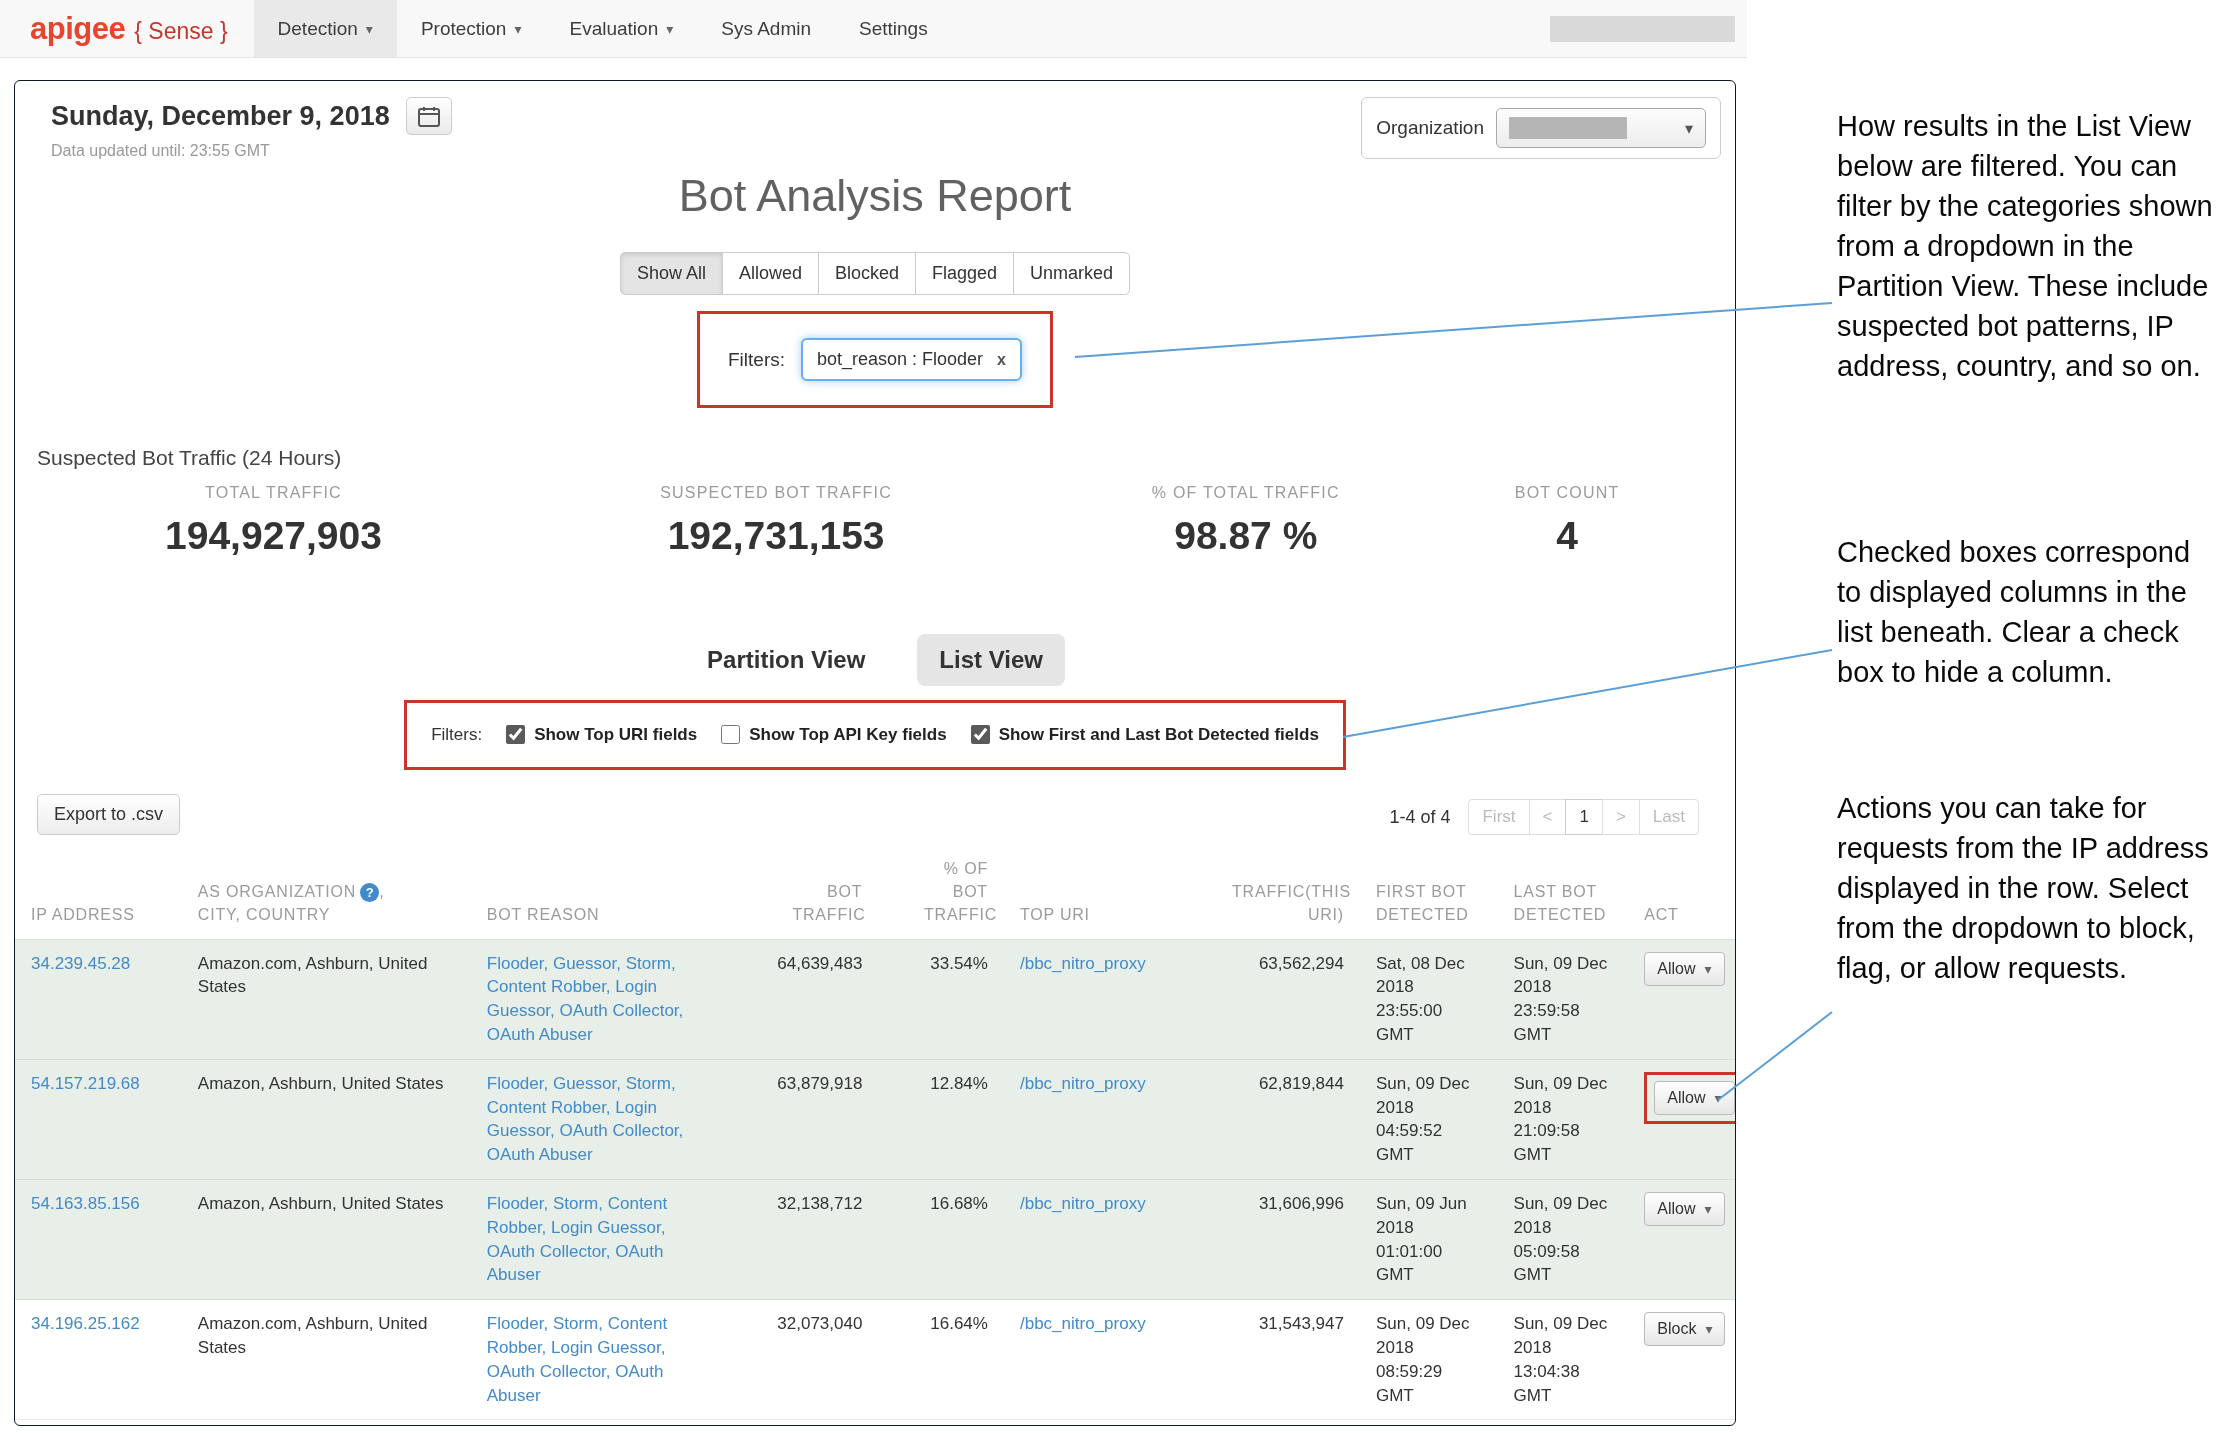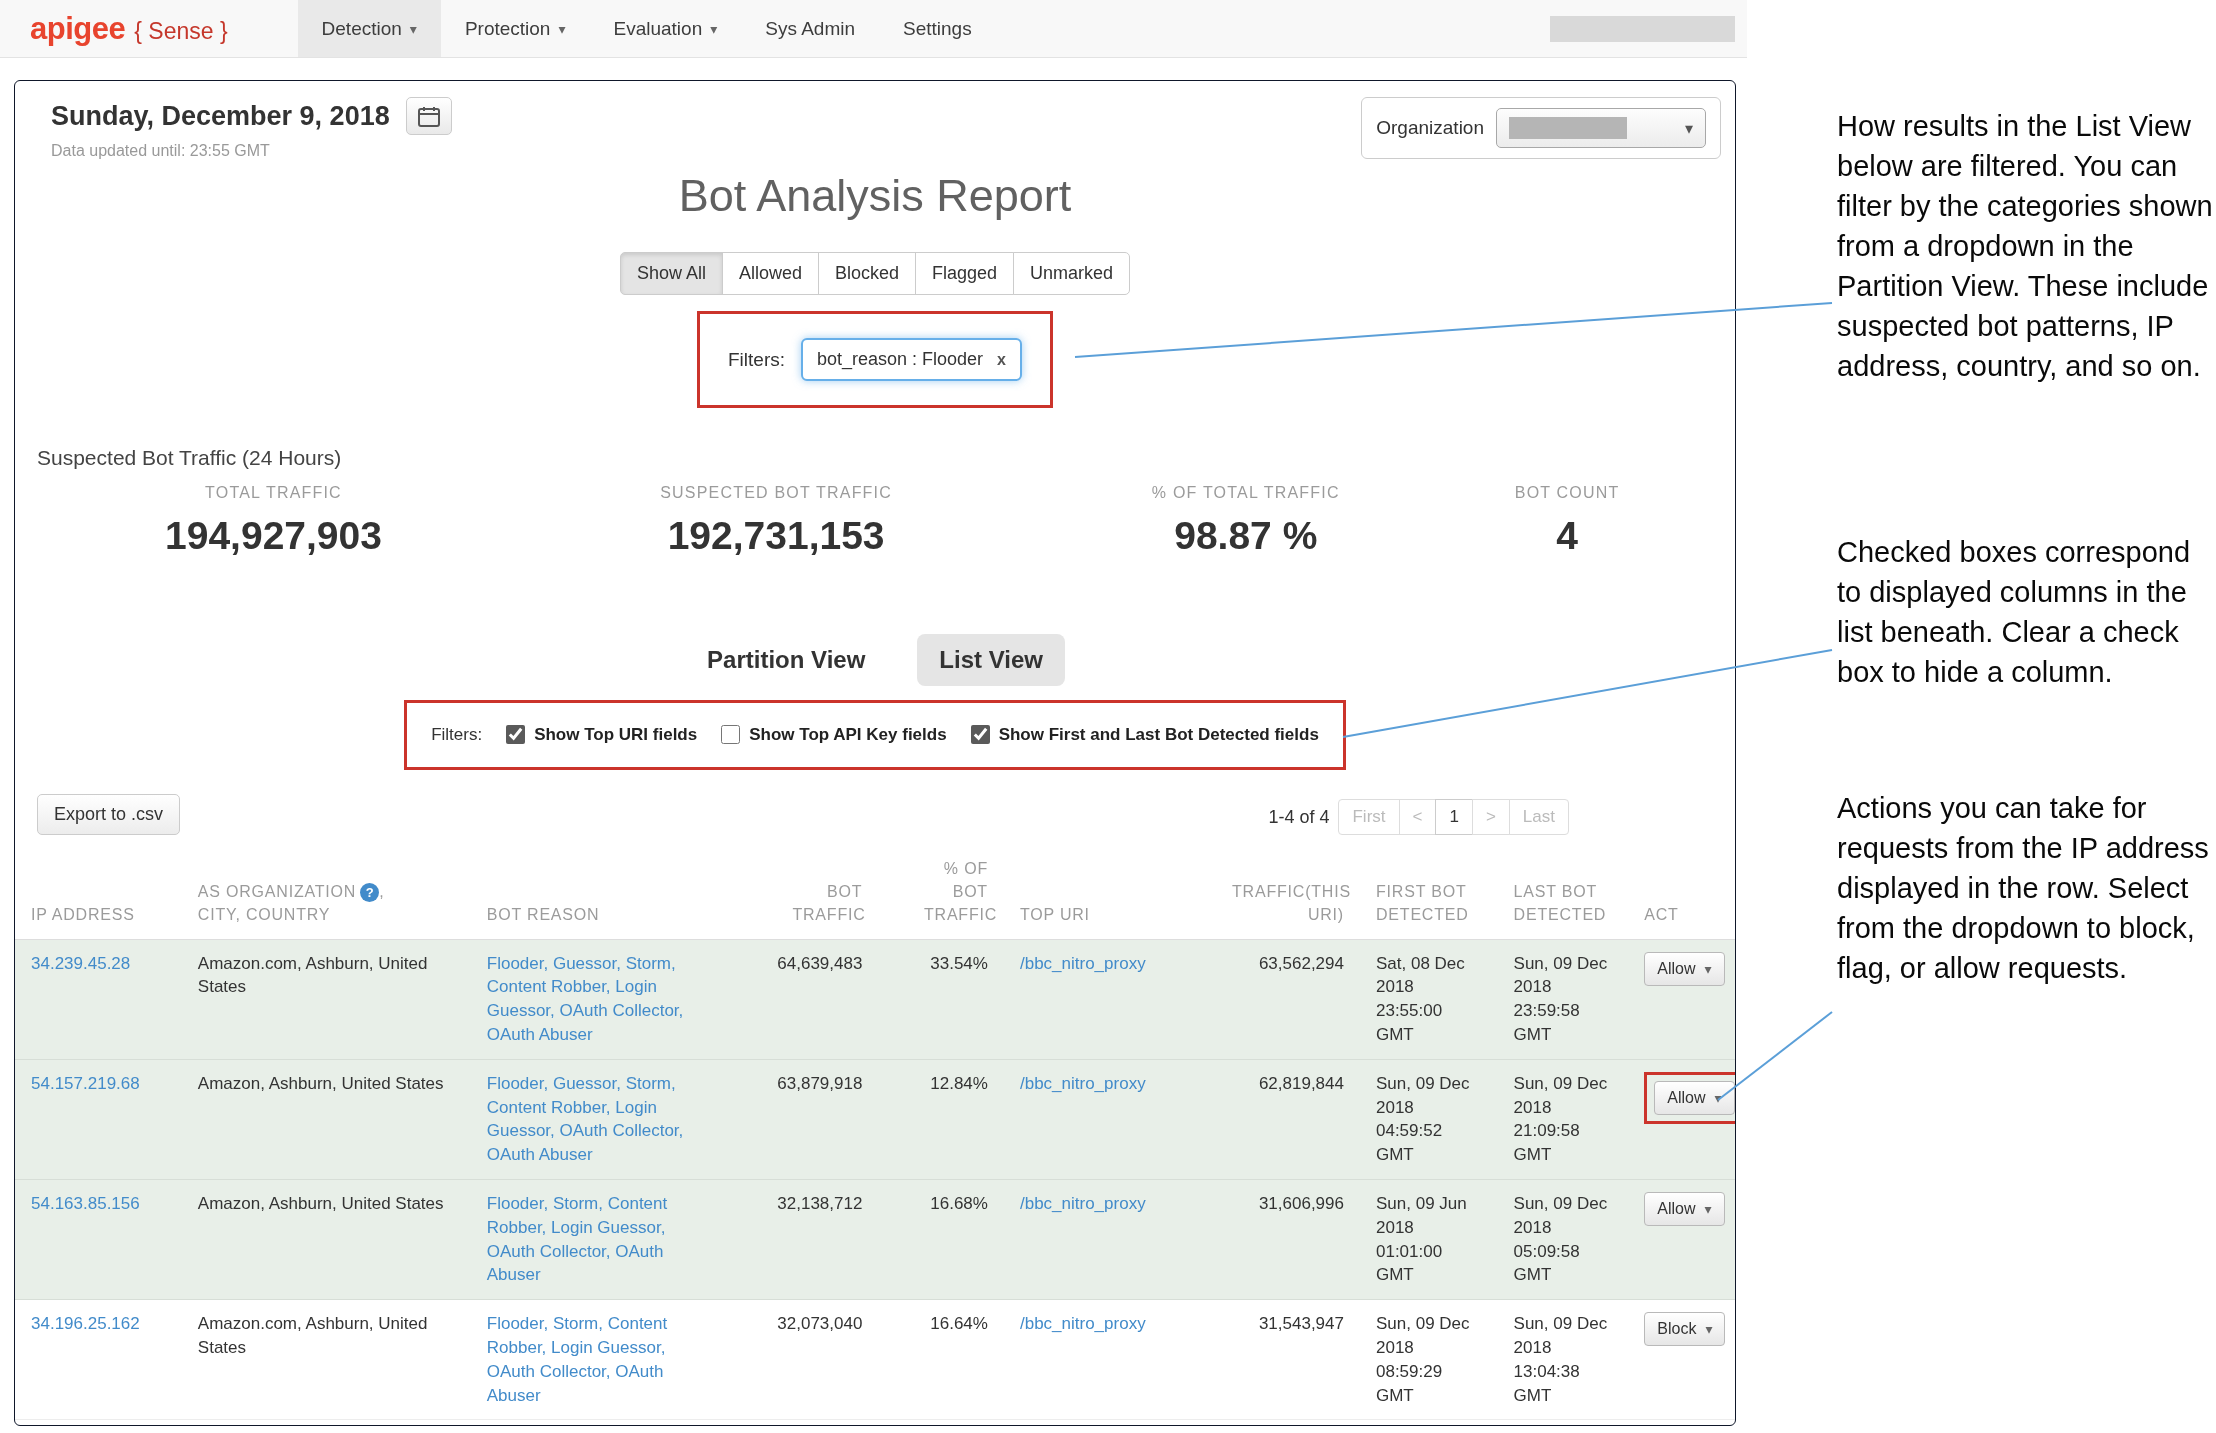--- a/index.html
+++ b/index.html
@@ -5,21 +5,21 @@
   * { margin:0; padding:0; box-sizing:border-box; }
   html,body { width:2216px; height:1433px; }
   body { font-family:"Liberation Sans","DejaVu Sans",sans-serif; background:#fff; position:relative; color:#333; overflow:hidden; }
 
   
   .navbar { position:absolute; top:0; left:0; width:1747px; height:58px; background:#f8f8f8;
             border-bottom:1px solid #e3e3e3; display:flex; align-items:center; }
   .brand { display:flex; align-items:baseline; padding:0 26px 0 30px; cursor:pointer; }
   .brand-main { color:#e8442e; font-size:31px; font-weight:700; letter-spacing:-0.5px; }
   .brand-sub { color:#c5372b; font-size:23px; margin-left:9px; }
-  .nav-items { display:flex; height:100%;margin-left:44px; }
+  .nav-items { display:flex; height:100%; }
   .nav-item { display:flex; align-items:center; gap:8px; padding:0 24px; font-size:19px; color:#3d3d3d; cursor:pointer; }
   .nav-item.active { background:#e9e9e9; }
   .caret { font-size:14px; color:#666; }
   .nav-redacted { position:absolute; right:12px; top:16px; width:185px; height:26px; background:#d9d9d9; }
 
   
   .panel { position:absolute; top:80px; left:14px; width:1722px; height:1346px; border:1px solid #0f172a;
            border-radius:6px; background:#fff; padding:16px 36px; overflow:hidden; }
   .panel-top { display:flex; justify-content:space-between; align-items:flex-start; }
   .date-row { display:flex; align-items:center; gap:16px; }
@@ -65,21 +65,21 @@
 
   .checks-box { margin:14px auto 0; width:fit-content; display:flex; align-items:center; gap:24px; padding:22px 24px; }
   .filters-label.small { font-size:17px; }
   .check-group { display:flex; gap:9px; cursor:pointer; }
   .check-group input { width:19px; height:19px; accent-color:#5a5a5a; cursor:pointer; }
   .check-label { font-size:17px; font-weight:700; color:#222; }
 
   .toolbar { margin-top:24px; margin-left:-14px; display:flex; justify-content:space-between; align-items:flex-end; }
   .export-btn { font-size:18px; padding:9px 16px; border:1px solid #ccc; border-radius:5px;
                 background:linear-gradient(#fff,#ececec); color:#333; cursor:pointer; font-family:inherit; }
-  .pagination { display:flex; align-items:center; gap:9px; margin-right:130px; }
+  .pagination { display:flex; align-items:center; gap:18px; }
   .page-summary { font-size:18px; color:#333; }
   .page-btns { display:flex; }
   .pbtn { font-size:17px; padding:7px 13px; border:1px solid #ddd; background:#fff; margin-left:-1px;
           font-family:inherit; cursor:pointer; }
   .page-btns .pbtn:first-child { border-radius:4px 0 0 4px; margin-left:0; }
   .page-btns .pbtn:last-child { border-radius:0 4px 4px 0; }
   .pbtn.disabled { color:#bbb; cursor:default; }
   .pbtn.current { color:#333; border-color:#ccc; }
 
   

